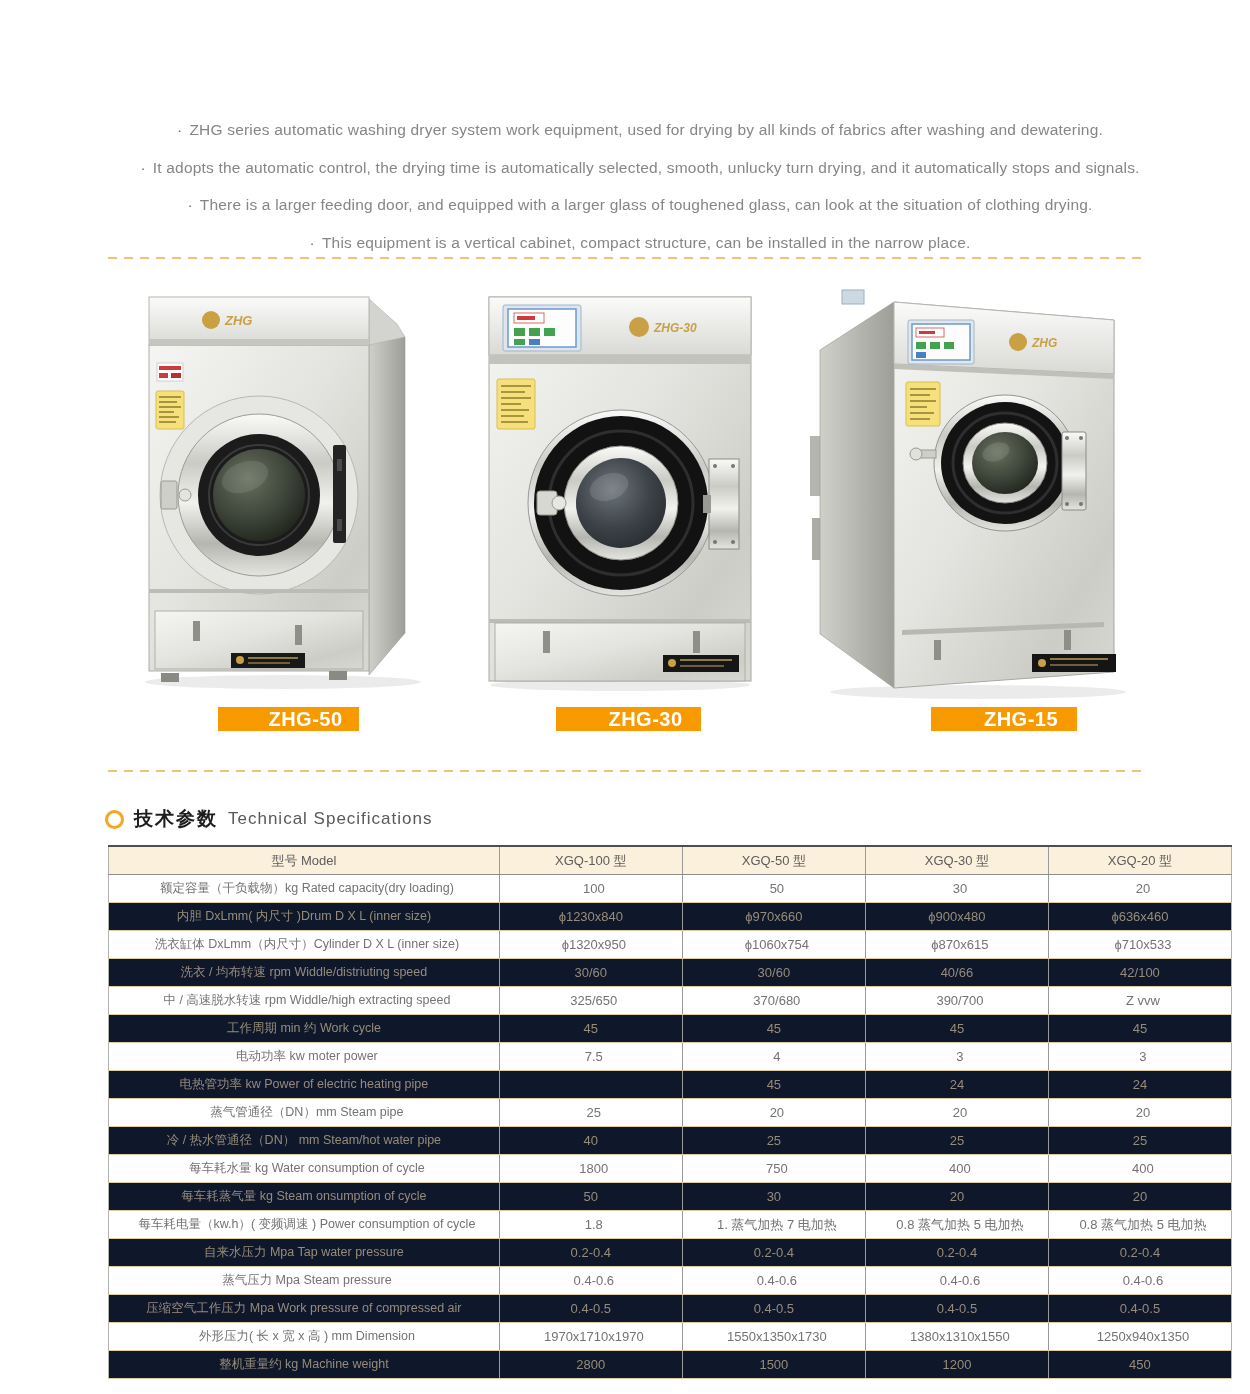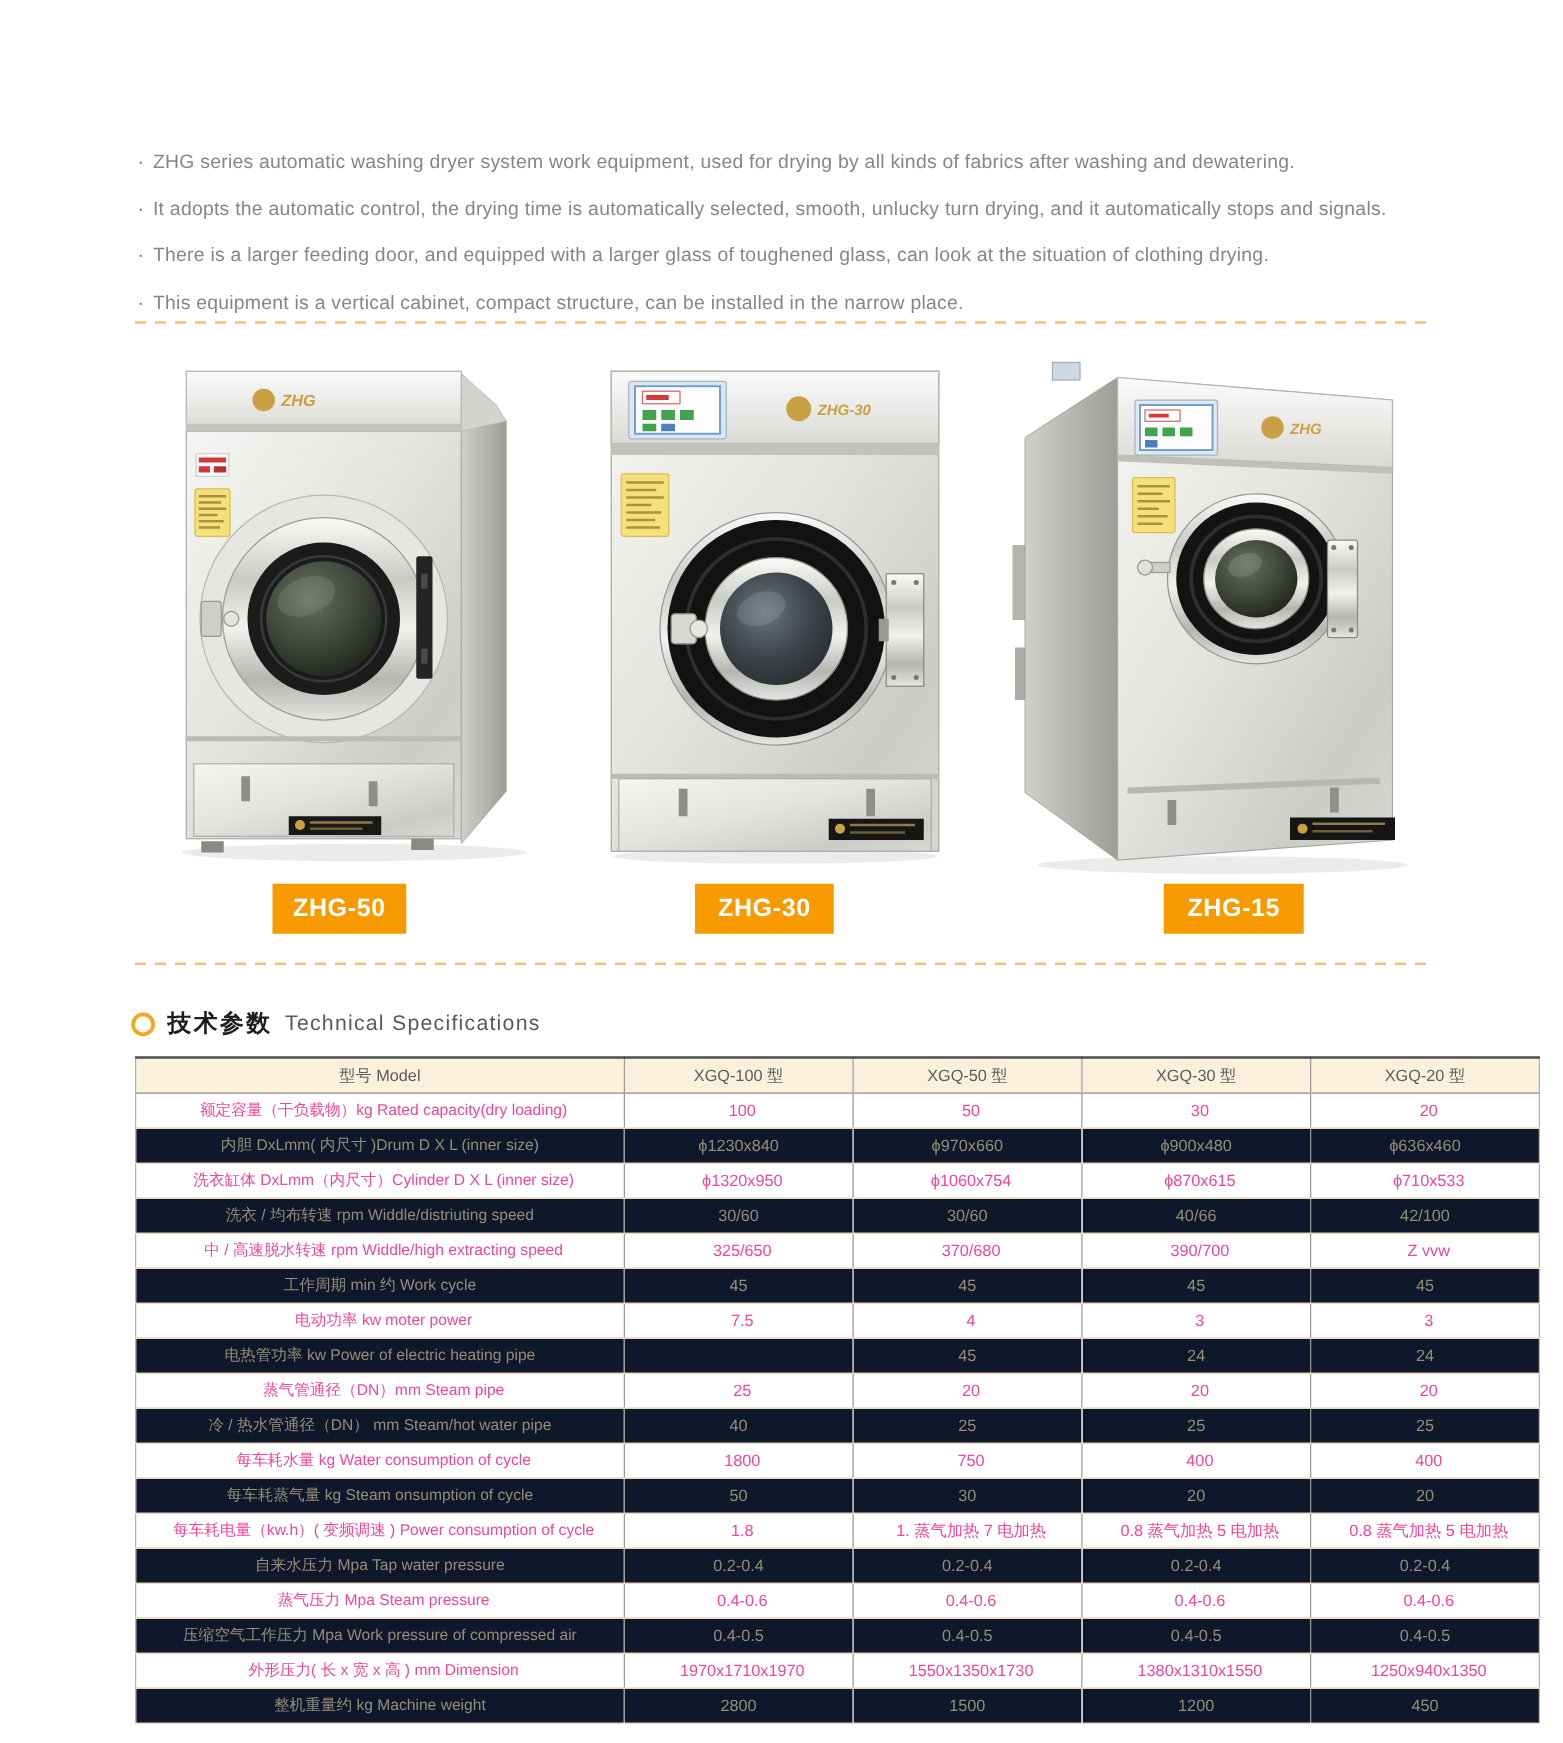--- a/index.html
+++ b/index.html
@@ -9,42 +9,42 @@
     -webkit-font-smoothing:antialiased;
   }
   #page{
     position:relative;
     width:1250px;height:1394px;
     background:#ffffff;
     overflow:hidden;
   }
   
   .intro{
-    position:absolute;left:110px;top:111px;width:1060px;
+    position:absolute;left:110px;top:111px;width:1060px;text-align:center;
   }
   .intro p{
     margin:0;line-height:37.5px;font-size:15.5px;color:#868686;letter-spacing:.2px;
   }
   .intro .dot{color:#6f6f6f;margin-right:7px;}
   
   .dashed{
     position:absolute;left:108px;width:1035px;height:2px;
     background:repeating-linear-gradient(90deg,#f2c179 0 9px,transparent 9px 16px);
   }
   .dashed.d1{top:257px;}
   .dashed.d2{top:770px;}
   
   .figure{position:absolute;}
   .figure svg{display:block;}
   
   .badge{
-    position:absolute;top:707px;height:40px;
+    position:absolute;top:707px;height:24px;
     background:#f79a00;color:#ffffff;
     font-weight:bold;font-size:20px;letter-spacing:.5px;
-    display:flex;align-items:center;justify-content:center;
+    display:flex;align-items:center;justify-content:center;padding-left:34px;
   }
   .badge.b1{left:218px;width:107px;}
   .badge.b2{left:556px;width:111px;}
   .badge.b3{left:931px;width:112px;}
   
   .section-header{
     position:absolute;left:105px;top:804px;height:30px;
     display:flex;align-items:center;
   }
   .ring{
@@ -67,21 +67,21 @@
     border-left:1px solid #9a9a9a;
     white-space:nowrap;overflow:hidden;
   }
   table.spec th:first-child, table.spec td:first-child{border-left:none;}
   table.spec thead th{
     background:#fbf0dc;color:#5c5c5c;font-weight:normal;font-size:13px;
     border-bottom:1px solid #8c8c8c;
   }
   table.spec tbody td{font-size:13px;border-bottom:1px solid #ddcba8;}
   table.spec tbody td:first-child{font-size:12.5px;}
-  tr.row-white td{background:#ffffff;color:#ec4899;padding-left:10px;}
+  tr.row-white td{background:#ffffff;color:#737373;padding-left:10px;}
   tr.row-cream td{background:#0f172a;color:#968c7a;}
   svg text{font-family:"Liberation Sans","DejaVu Sans",sans-serif;}
 </style>
 </head>
 <body>
 
 <div id="page">
 
   <svg width="0" height="0" style="position:absolute" aria-hidden="true">
     <defs>

